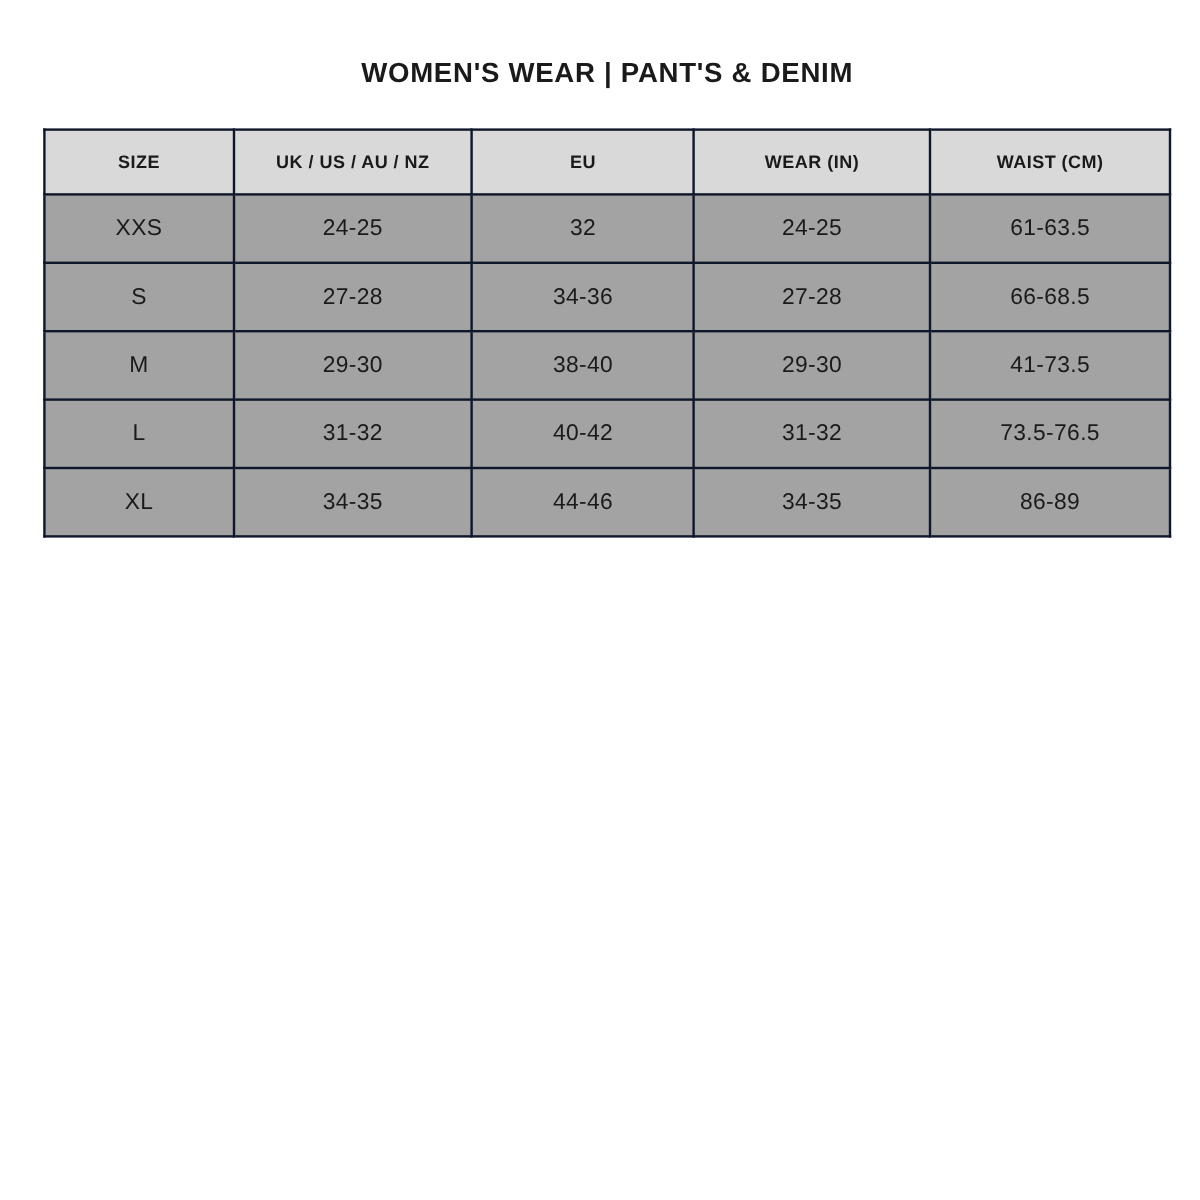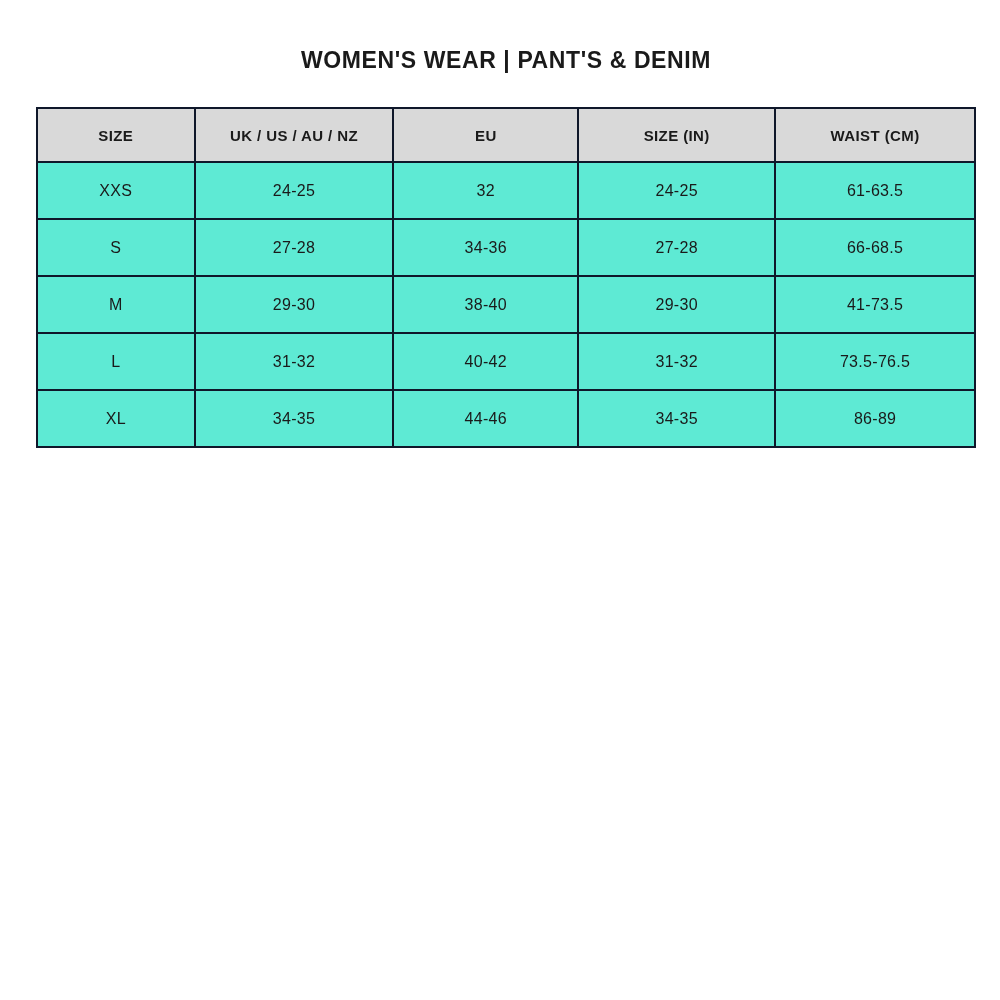--- a/index.html
+++ b/index.html
@@ -41,23 +41,23 @@
   }
   table.size-chart th {
     background: #d9d9d9;
     height: 54px;
     font-size: 15px;
     font-weight: 700;
     letter-spacing: 0.4px;
     color: #1a1a1a;
   }
   table.size-chart td {
-    background: #5eead4;
+    background: #a3a3a3;
     height: 57px;
-    font-size: 16px;
+    font-size: 19px;
     font-weight: 400;
     letter-spacing: 0.3px;
     color: #1a1a1a;
   }
   col.c-size  { width: 16.8%; }
   col.c-uk    { width: 21.2%; }
   col.c-eu    { width: 19.7%; }
   col.c-win   { width: 21.0%; }
   col.c-wcm   { width: 21.3%; }
 </style>
@@ -74,21 +74,21 @@
         <col class="c-uk">
         <col class="c-eu">
         <col class="c-win">
         <col class="c-wcm">
     </colgroup>
     <thead>
       <tr>
         <th>SIZE</th>
         <th>UK / US / AU / NZ</th>
         <th>EU</th>
-        <th>SIZE (IN)</th>
+        <th>WEAR (IN)</th>
         <th>WAIST (CM)</th>
       </tr>
     </thead>
     <tbody>
       <tr>
         <td>XXS</td>
         <td>24-25</td>
         <td>32</td>
         <td>24-25</td>
         <td>61-63.5</td>

